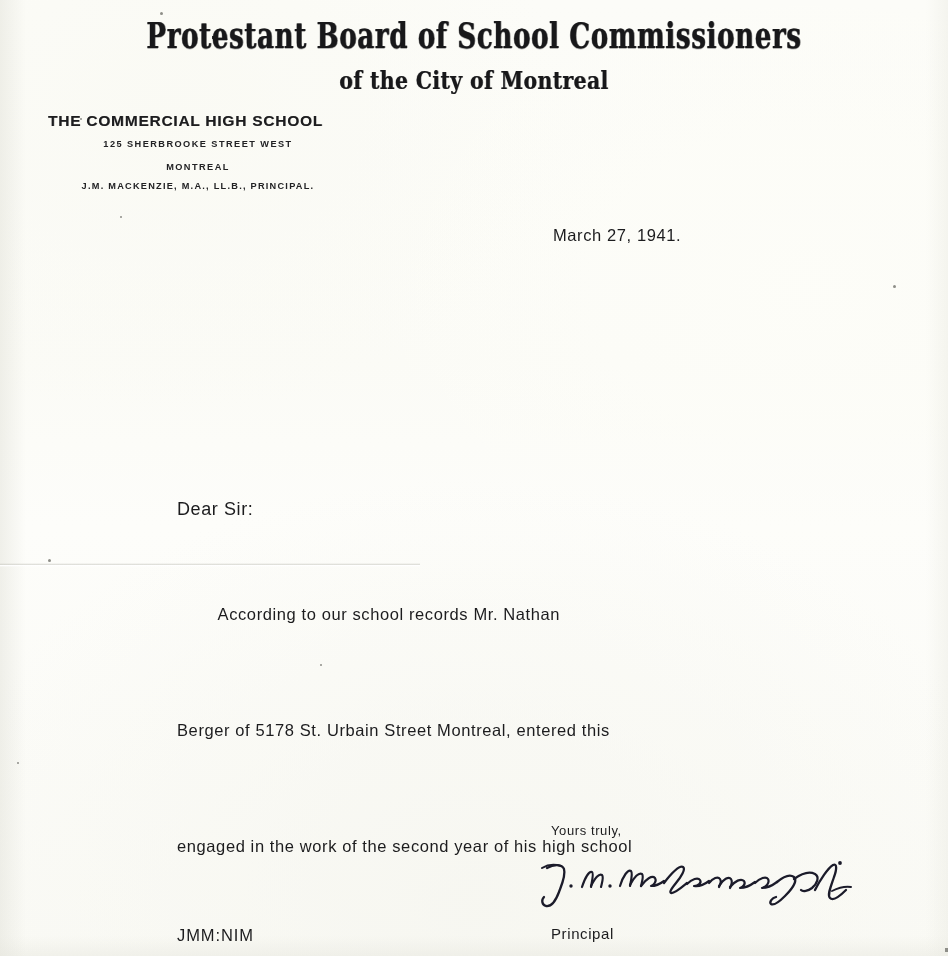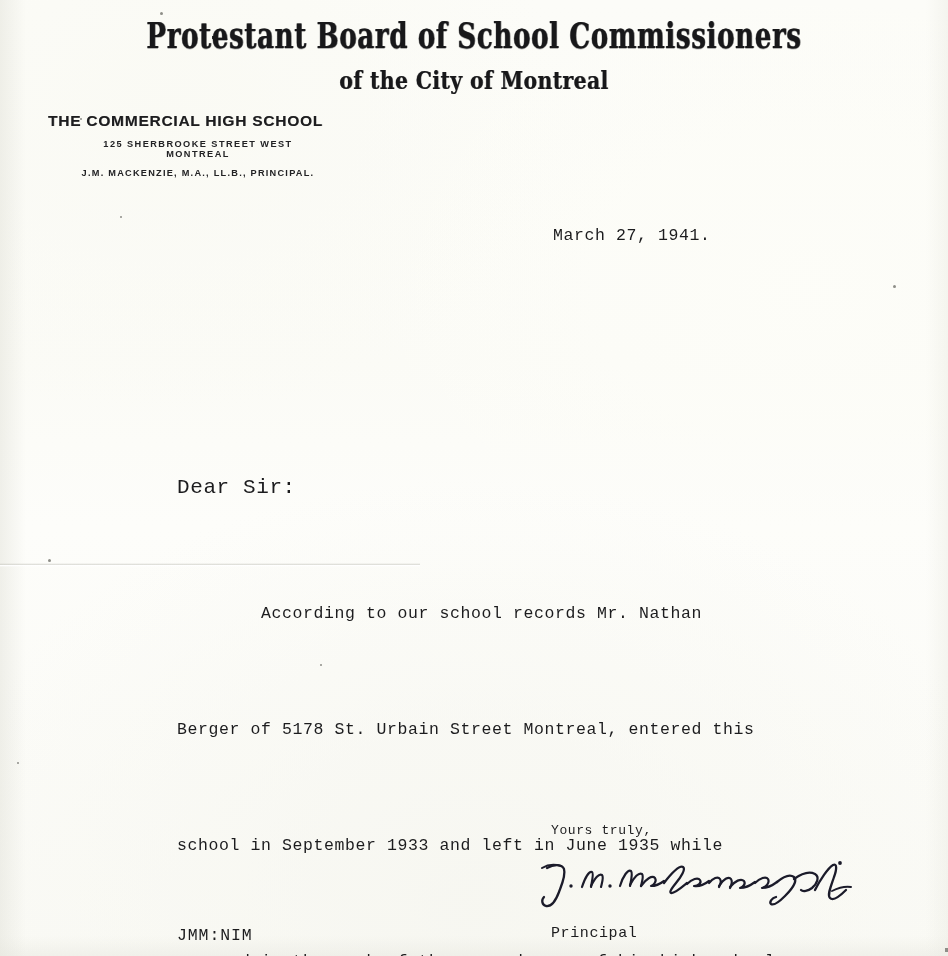--- a/index.html
+++ b/index.html
@@ -113,46 +113,46 @@
   .lh-sub {
     font-family: "Liberation Sans", sans-serif;
     font-weight: 700;
     font-size: 9.2px;
     letter-spacing: 1.45px;
     text-align: center;
     white-space: nowrap;
     color: #222224;
   }
   .lh-addr   { margin-top: 9px; }
-  .lh-city   { margin-top: 0; }
+  .lh-city   { margin-top: 13px; }
   .lh-prin   { margin-top: 9px; letter-spacing: 1.25px; }
 
   
   .tw {
     position: absolute;
-    font-family: Liberation Mono, monospace;
+    font-family: Liberation Sans, sans-serif;
     color: #1c1c1e;
     white-space: pre;
     letter-spacing: 0.6px;
   }
   .date-line {
     left: 553px;
     top: 226px;
     font-size: 16.5px;
   }
   .addressee {
     left: 177px;
     top: 363px;
     font-size: 16.5px;
     line-height: 22px;
   }
   .salutation {
     left: 177px;
-    top: 476px;
-    font-size: 21px;
+    top: 499px;
+    font-size: 18px;
   }
   .body {
     left: 177px;
     top: 518px;
     font-size: 16.5px;
     line-height: 38.6px;
   }
 
   .closing {
     left: 551px;
@@ -218,21 +218,20 @@
   </div>
 
   <div class="tw date-line">March 27, 1941.</div>
 
 
   <div class="tw salutation">Dear Sir:</div>
 
   <div class="tw body">
     <div>        According to our school records Mr. Nathan</div>
     <div>Berger of 5178 St. Urbain Street Montreal, entered this</div>
-    <div>school in September 1933 and left in June 1935 while</div>
     <div>engaged in the work of the second year of his high school</div>
     
     
     
     
   </div>
 
   <div class="tw closing">Yours truly,</div>
 
   <div class="signature">

